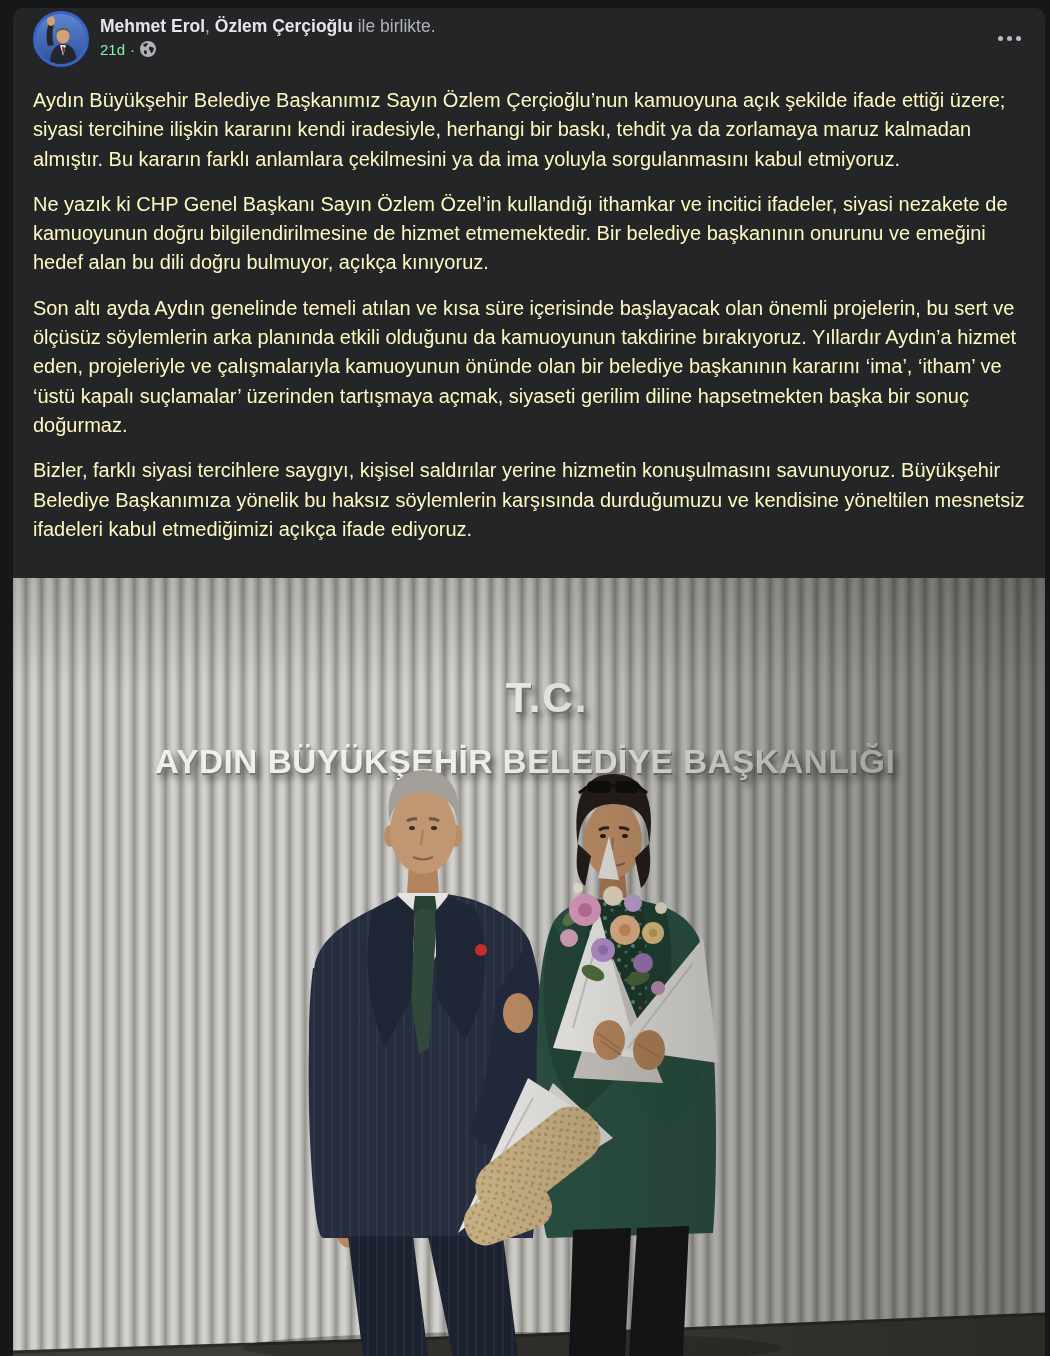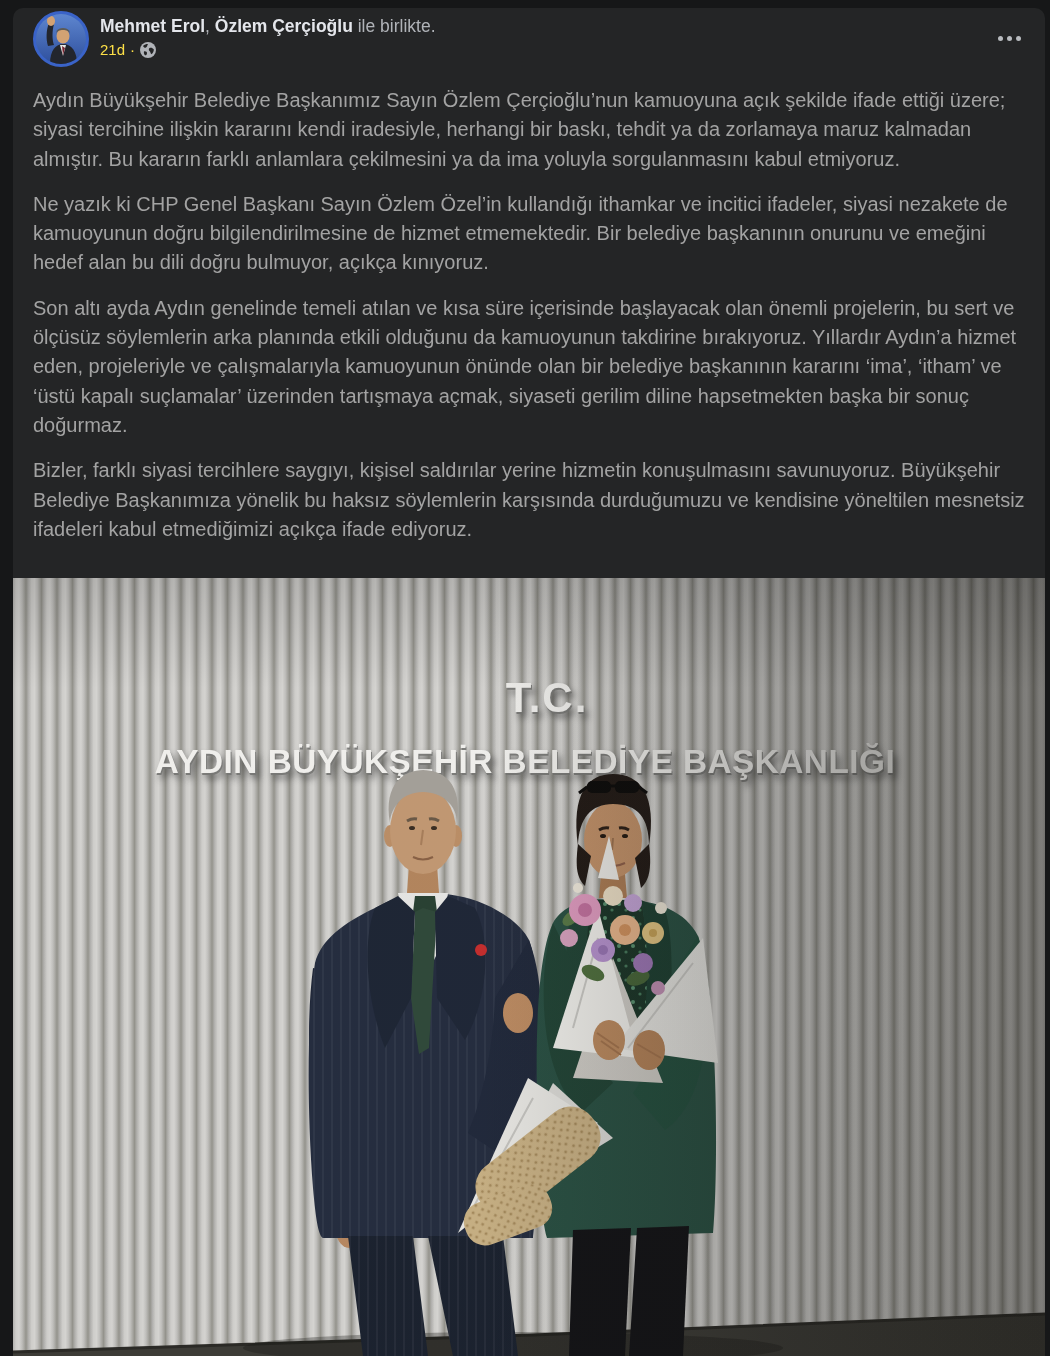--- a/index.html
+++ b/index.html
@@ -15,26 +15,26 @@
   
   .header{position:relative;height:66px;}
   .avatar{
     position:absolute;left:20px;top:3px;width:56px;height:56px;border-radius:50%;
     border:3px solid #3a63c8;box-sizing:border-box;overflow:hidden;background:#3c67b4;
   }
   .avatar svg{display:block;width:100%;height:100%;}
   .head-text{position:absolute;left:87px;top:6px;}
   .name-line{font-size:17.5px;line-height:24px;color:#b0b3b8;}
   .name-line b{color:#e4e6eb;font-weight:700;}
-  .meta-line{display:flex;align-items:center;gap:5px;margin-top:3px;
-    font-size:15px;color:#fde047;}
+  .meta-line{display:flex;align-items:flex-start;gap:5px;margin-top:3px;
+    font-size:15px;color:#86efac;}
   .menu-btn{position:absolute;right:18px;top:22px;display:flex;gap:4px;padding:6px;cursor:pointer;}
   .menu-btn i{width:5px;height:5px;border-radius:50%;background:#b8bbbf;display:block;}
   
-  .post-text{padding:12px 17px 0 20px;color:#a3a3a3;font-size:20px;line-height:29.3px;}
+  .post-text{padding:12px 17px 0 20px;color:#fef9c3;font-size:20px;line-height:29.3px;}
   .post-text p{margin:0 0 16px 0;}
   
   .photo{
     position:absolute;left:0;top:570px;width:1032px;height:778px;overflow:hidden;
     background:
       repeating-linear-gradient(90deg,
         #b5b4b1 0px,#d2d1ce 3px,#d8d7d4 6px,#c3c2bf 9px,#97968f 13px,#b5b4b1 15.5px);
     cursor:pointer;
   }
   .photo .shade{

